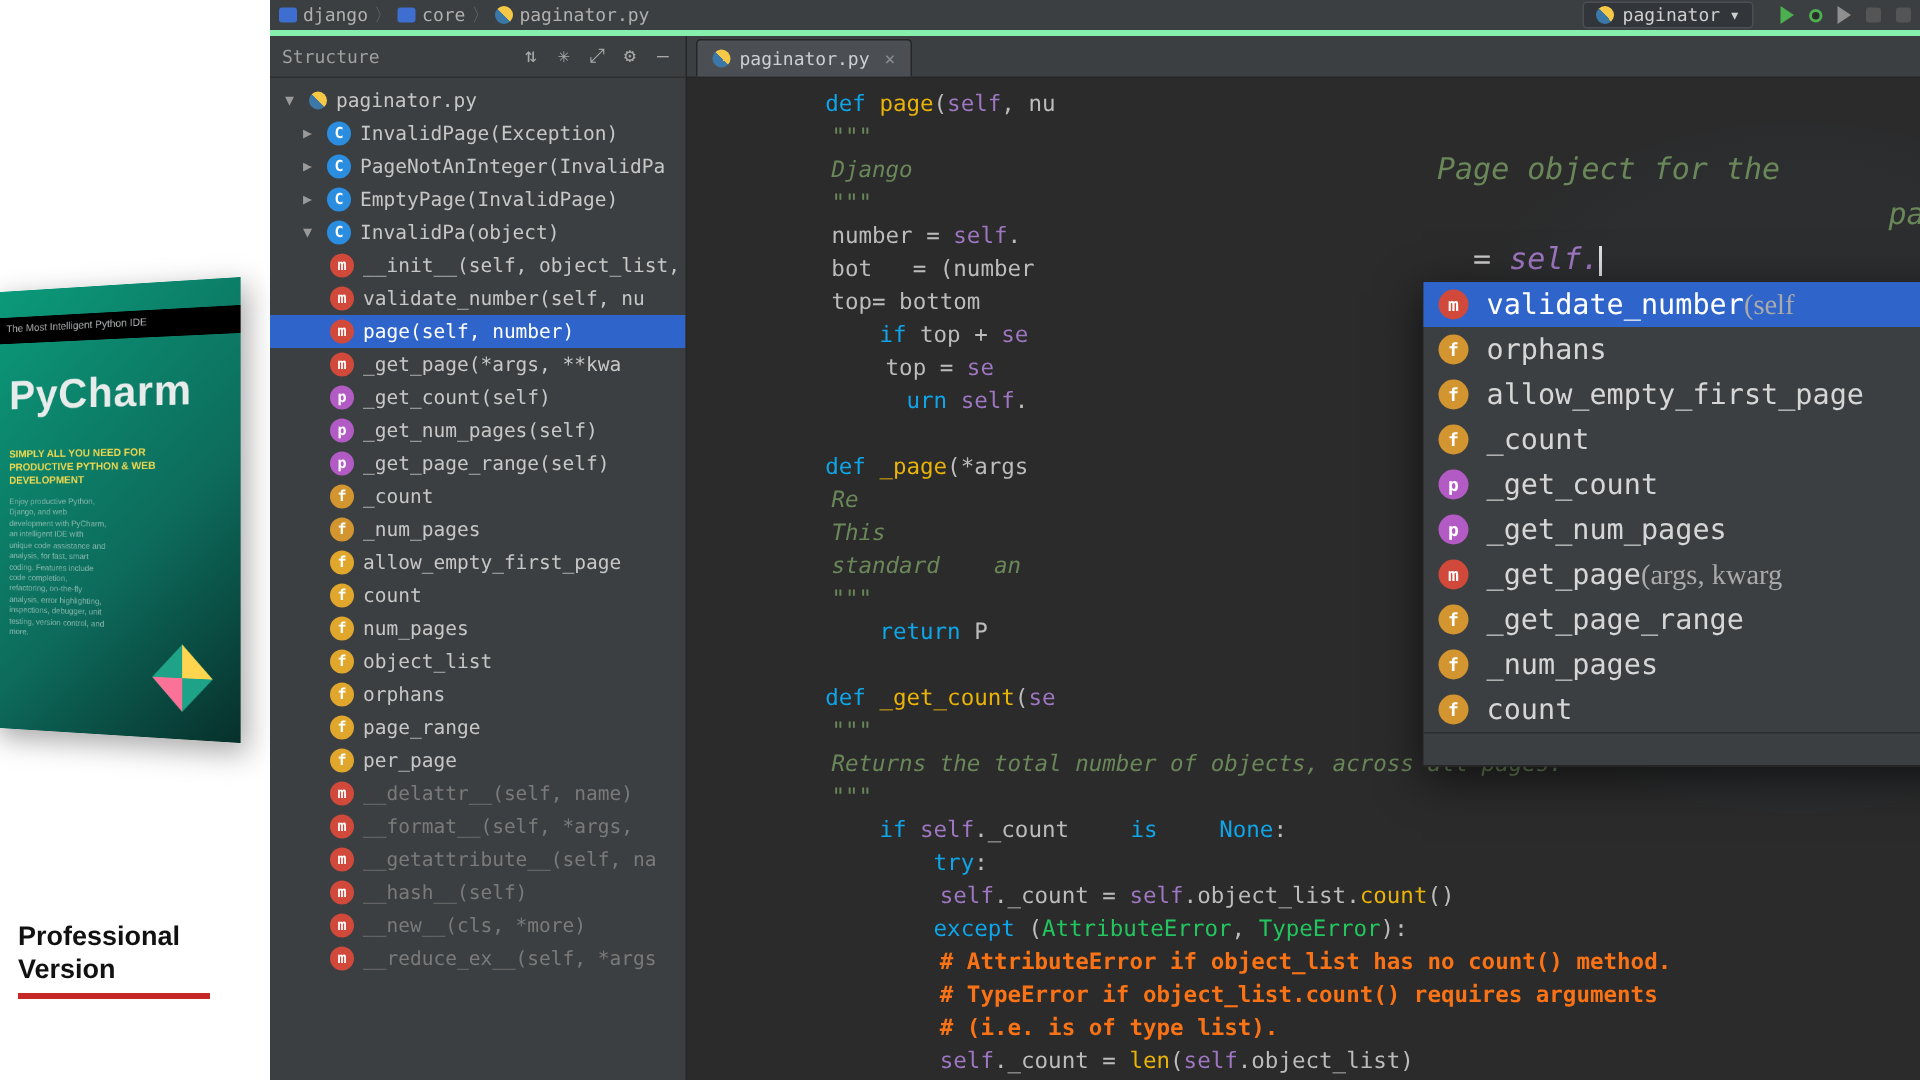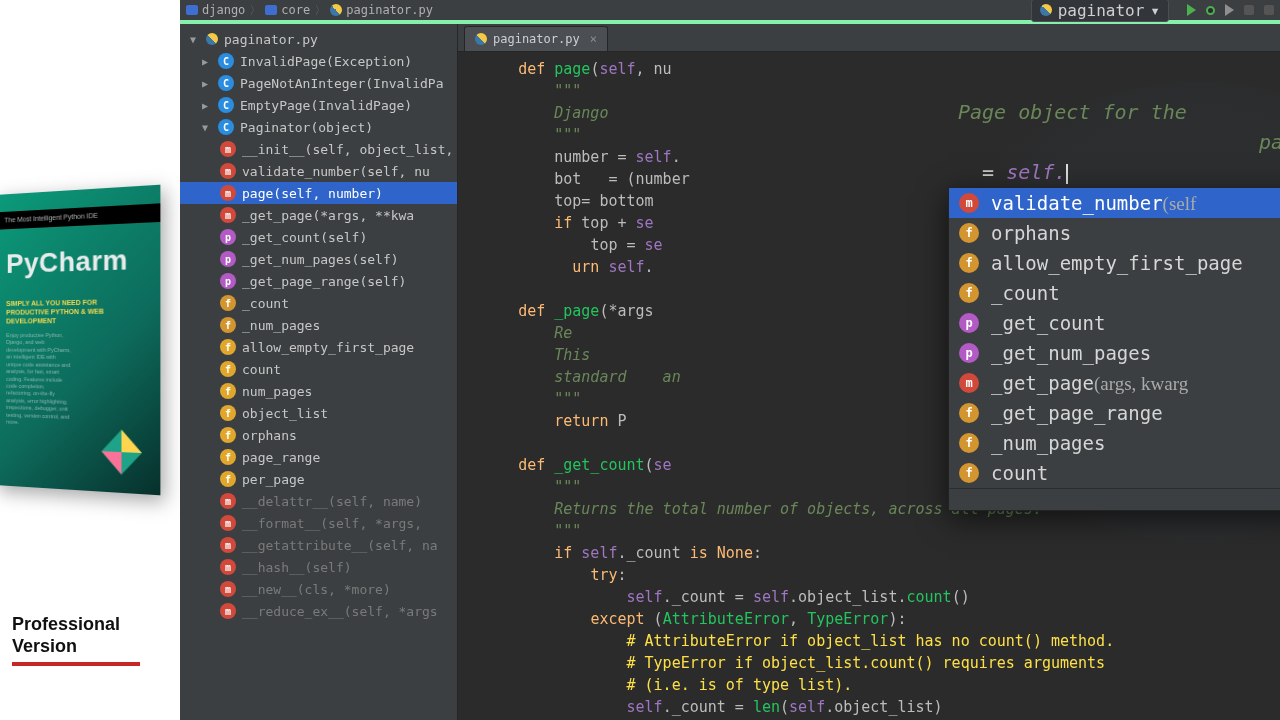--- a/index.html
+++ b/index.html
@@ -67,21 +67,21 @@
   height: 24px; background: #3c3f41; display: flex; align-items: center;
   padding: 0 6px; gap: 8px; font-size: 12px; color: #b0b0b0;
   border-bottom: 4px solid #86efac;
 }
 .crumb { display:flex;align-items:center;gap:4px; }
 .folder-icon { width:12px;height:10px;background:#3e6ecf;border-radius:2px;display:inline-block; }
 .py-icon { width:12px;height:12px;border-radius:50%;background:linear-gradient(45deg,#3b78a8 50%,#f5c945 50%);display:inline-block; }
 .titlebar .spacer { flex:1; }
 .run-config {
   display:flex;align-items:center;gap:6px;background:#32353a;border:1px solid #4b4f54;
-  border-radius:3px;padding:1px 8px;font-size:16px;color:#cfcfcf;
+  border-radius:3px;padding:1px 8px;font-size:12px;color:#cfcfcf;
 }
 .run-controls { display:flex;align-items:center;gap:10px;margin-left:10px; }
 .tri-run { width:0;height:0;border-left:9px solid #4caf50;border-top:6px solid transparent;border-bottom:6px solid transparent; }
 .tri-debug { width:9px;height:9px;border-radius:50%;border:2px solid #4caf50;background:#2b2b2b;position:relative; }
 .ctrl-dim { width:10px;height:10px;border-radius:2px;background:#555; }
 
 .body { flex:1; display:flex; min-height:0; }
 
 .structure {
   width: 278px; background:#3c3f41; border-right:1px solid #262626;
@@ -106,25 +106,25 @@
 .ci-f{background:#d3952f;color:#fff;}
 .ci-w{background:#e0a72c;color:#fff;}
 .dim{color:#7a7a7a;}
 
 .editor{flex:1;display:flex;flex-direction:column;min-height:0;position:relative;background:#2b2b2b;}
 .tabs{height:28px;background:#3c3f41;border-bottom:1px solid #262626;display:flex;align-items:flex-end;padding-left:6px;}
 .tab{height:25px;background:#4b4f54;border:1px solid #262626;border-bottom:none;border-radius:3px 3px 0 0;display:flex;align-items:center;gap:6px;padding:0 10px;font-size:12px;color:#cdd0d3;}
 .tab .close{color:#8d8d8d;font-size:12px;margin-left:4px;}
 .code-area{flex:1;position:relative;overflow:hidden;}
 .code{position:absolute;top:6px;left:24px;right:6px;font-size:15px;line-height:22px;color:#bcbcbc;white-space:pre;}
-.kw{color:#fdba74;}
+.kw{color:#0ea5e9;margin-left:32px;}
 .self{color:#9e76c1;}
-.comment{color:#fde047;}
+.comment{color:#f97316;font-weight:bold;}
 .docstr{color:#6a8759;font-style:italic;}
-.fn{color:#22c55e;}
+.fn{color:#eab308;}
 .type{color:#22c55e;}
 
 .magnify{
   position:absolute;top:30px;left:470px;width:540px;height:460px;border-radius:50%;
   background:radial-gradient(circle, rgba(45,48,52,.55) 55%, rgba(43,43,43,0) 72%);
   pointer-events:none;
 }
 .mag-code{
   position:absolute;top:45px;left:500px;font-size:20px;line-height:30px;color:#c9c9c9;
   white-space:pre;font-style:italic;
@@ -190,20 +190,29 @@
       <span class="tri-debug"></span>
       <span class="tri-run" style="border-left-color:#8f8f8f;"></span>
       <span class="ctrl-dim"></span>
       <span class="ctrl-dim"></span>
     </div>
   </div>
 
   <div class="body">
 
     <div class="structure">
+      <div class="structure-head">
+        <span>Structure</span>
+        <span class="spacer"></span>
+        <span class="head-icon">⇅</span>
+        <span class="head-icon">✳</span>
+        <span class="head-icon">⤢</span>
+        <span class="head-icon">⚙</span>
+        <span class="head-icon">―</span>
+      </div>
       <div class="tree">
         <div class="tree-row">
             <span class="arrow">▼</span>
             <span class="py-icon"></span>
             <span>paginator.py</span>
           </div>
         <div class="tree-row indent1">
             <span class="arrow">▶</span>
             <span class="ci ci-c">C</span>
             <span>InvalidPage(Exception)</span>
@@ -214,21 +223,21 @@
             <span>PageNotAnInteger(InvalidPa</span>
           </div>
         <div class="tree-row indent1">
             <span class="arrow">▶</span>
             <span class="ci ci-c">C</span>
             <span>EmptyPage(InvalidPage)</span>
           </div>
         <div class="tree-row indent1">
             <span class="arrow">▼</span>
             <span class="ci ci-c">C</span>
-            <span>Paginator(object)</span>
+            <span>InvalidPa(object)</span>
           </div>
         <div class="tree-row indent2">
             <span class="ci ci-m">m</span>
             <span>__init__(self, object_list,</span>
           </div>
         <div class="tree-row indent2">
             <span class="ci ci-m">m</span>
             <span>validate_number(self, nu</span>
           </div>
         <div class="tree-row indent2 sel">

